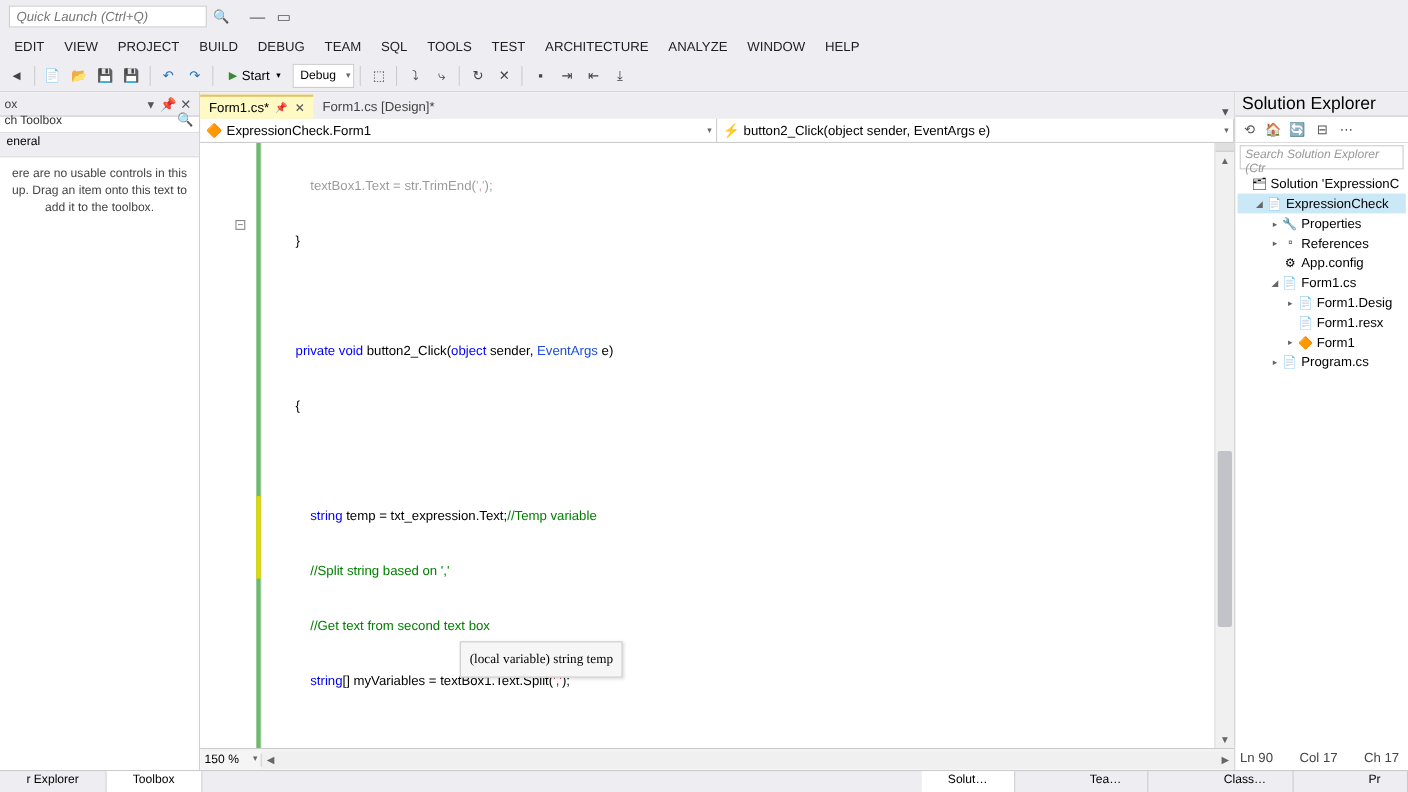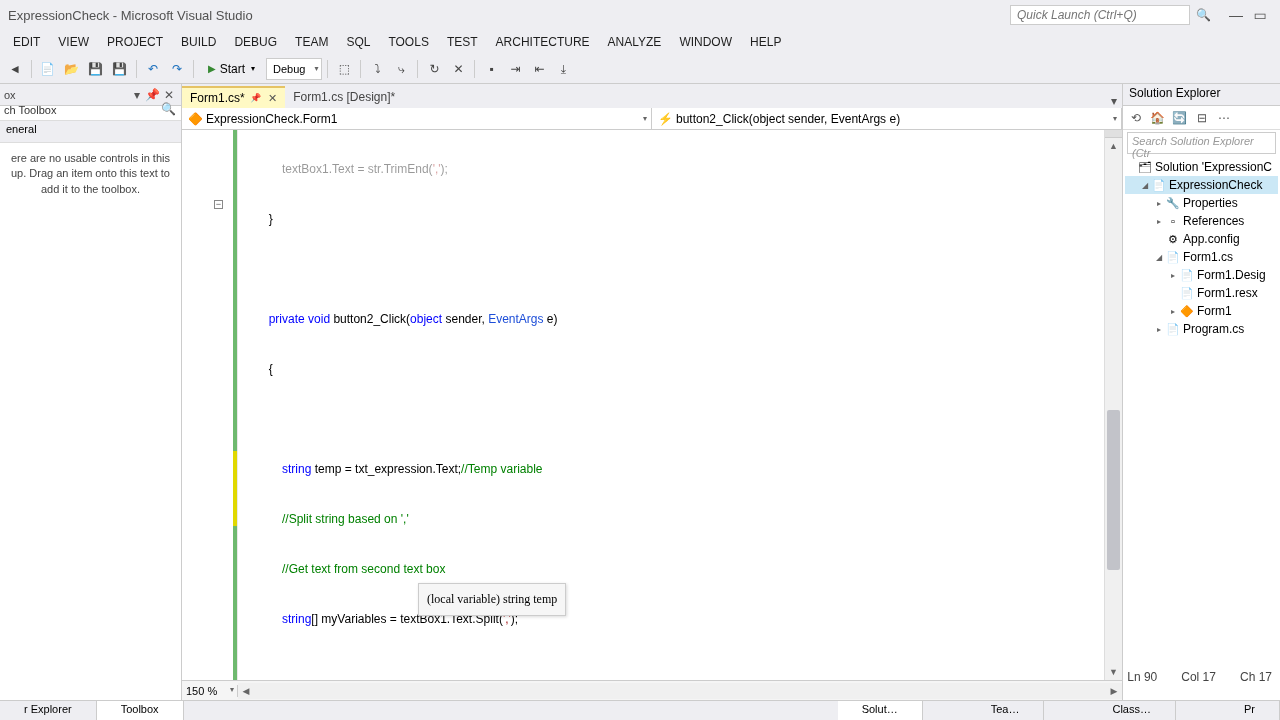--- a/index.html
+++ b/index.html
@@ -67,21 +67,21 @@
 
 .ed-footer { height: 20px; display: flex; align-items: center; border-top: 1px solid #ccc; background: #f5f5f5; }
 .zoom { width: 56px; border-right: 1px solid #ccc; padding: 0 4px; font-size: 11px; position: relative; }
 .zoom::after { content: "▾"; position: absolute; right: 3px; font-size: 8px; color: #666; }
 .hscroll { flex: 1; height: 16px; background: #f0f0f0; position: relative; }
 .hscroll .arrow { position: absolute; width: 16px; height: 16px; text-align: center; font-size: 9px; color: #666; cursor: pointer; line-height: 16px; }
 .hscroll .arrow.l { left: 0; }
 .hscroll .arrow.r { right: 0; }
 
 .rightpanel { width: 158px; background: #fff; border-left: 1px solid #ccc; display: flex; flex-direction: column; }
-.rp-header { height: 22px; background: #eeeef2; padding: 2px 6px; font-size: 12px; border-bottom: 1px solid #ccc; }
+.rp-header { height: 22px; background: #eeeef2; padding: 2px 6px; font-size: 16px; border-bottom: 1px solid #ccc; }
 .rp-tb { height: 24px; display: flex; align-items: center; padding: 0 4px; gap: 4px; border-bottom: 1px solid #ddd; }
 .rp-tb .ic { width: 18px; height: 18px; text-align: center; cursor: pointer; color: #555; line-height: 18px; }
 .rp-search { height: 22px; border: 1px solid #ccc; margin: 2px 4px; padding: 2px 4px; font-size: 11px; color: #999; font-style: italic; }
 .tree { flex: 1; padding: 2px; font-size: 12px; overflow: hidden; }
 .tree .node { display: flex; align-items: center; height: 18px; cursor: pointer; white-space: nowrap; }
 .tree .arr { width: 12px; font-size: 8px; color: #666; text-align: center; }
 .tree .ico { width: 16px; text-align: center; font-size: 11px; }
 .tree .lbl { padding-left: 2px; }
 .tree .sel { background: #cbe8f6; }
 .tree .bold { font-weight: normal; }
@@ -96,21 +96,20 @@
 .bb-tab.active { background: #fff; }
 .bb-right { margin-left: auto; display: flex; gap: 44px; }
 
 .statusbar { height: 22px; background: #eeeef2; display: flex; align-items: center; padding: 0 8px; font-size: 11px; color: #444; gap: 24px; }
 .statusbar .sp { flex: 1; }
 </style>
 </head>
 <body>
 
 <div class="titlebar">
-  <span class="title">ExpressionCheck - Microsoft Visual Studio</span>
   <input class="qlaunch" placeholder="Quick Launch (Ctrl+Q)" style="">
   <span class="search-ico">🔍</span>
   <span class="winbtn">—</span>
   <span class="winbtn">▭</span>
 </div>
 
 <div class="menubar">
   <span class="mitem">EDIT</span>
   <span class="mitem">VIEW</span>
   <span class="mitem">PROJECT</span>
@@ -316,18 +315,18 @@
     <div class="bb-tab active">Toolbox</div>
   </div>
   <div class="bb-right">
     <div class="bb-tab active">Solut…</div>
     <div class="bb-tab">Tea…</div>
     <div class="bb-tab">Class…</div>
     <div class="bb-tab">Pr</div>
   </div>
 </div>
 
-<div class="statusbar" style="position:absolute;bottom:32px;right:0;background:transparent;border:none">
+<div class="statusbar" style="position:absolute;bottom:20px;right:0;background:transparent;border:none">
   <span class="sp"></span>
   <span>Ln 90</span>
   <span>Col 17</span>
   <span>Ch 17</span>
 </div>
 
 </body></html>

